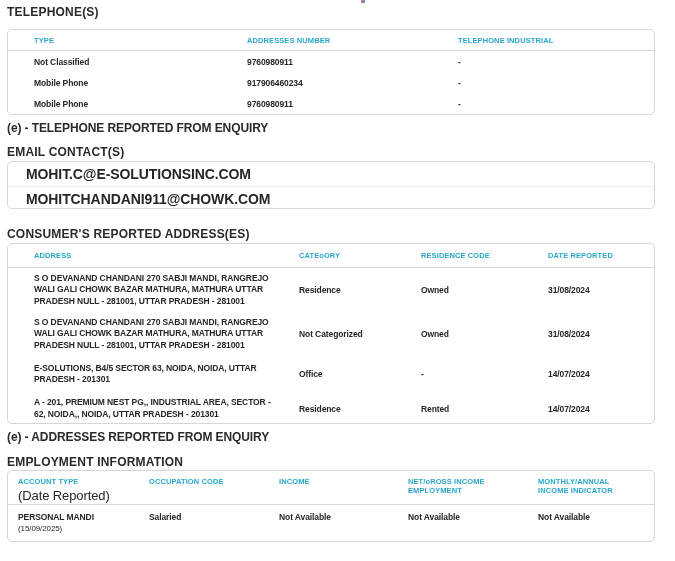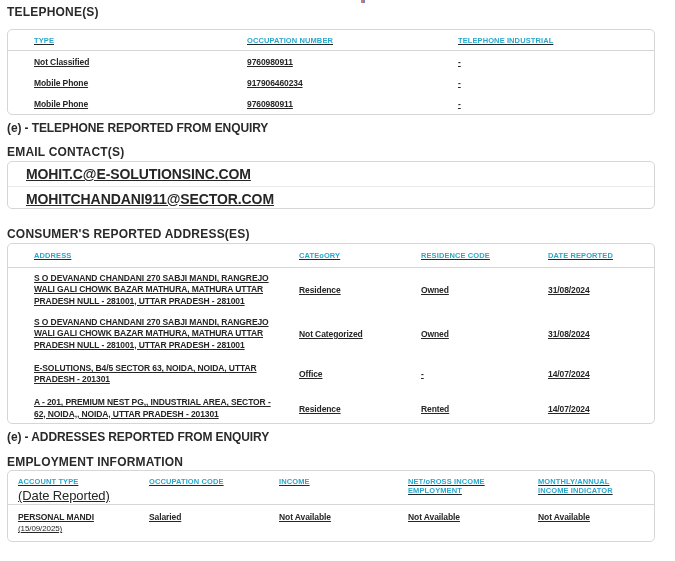--- a/index.html
+++ b/index.html
@@ -25,21 +25,20 @@
     font-weight:bold;
     color:#2a2a2a;
     letter-spacing:0.2px;
     white-space:nowrap;
   }
   .box{
     border:1px solid var(--border);
     border-radius:5px;
     background:#fff;
     overflow:hidden;
-    text-decoration:underline;
   }
   .thead{
     display:grid;
     color:var(--accent);
     font-size:7.5px;
     font-weight:bold;
     border-bottom:1px solid var(--border);
     letter-spacing:0.1px;
   }
   .tbody-row{
@@ -96,21 +95,21 @@
 <div class="abs artifact" style="left:361px;top:0;">
     <span class="a1"></span>
     <span class="a2"></span>
   </div>
 
 <div class="abs section-heading" style="left:7px;top:5px;">TELEPHONE(S)</div>
 
 <div class="abs box" style="left:7px;top:29px;width:648px;height:86px;">
   <div class="thead phone-grid phone-head">
     <div class="cell">TYPE</div>
-    <div class="cell">OCCUPATION NUMBER</div>
+    <div class="cell">ADDRESSES NUMBER</div>
     <div class="cell">TELEPHONE INDUSTRIAL</div>
   </div>
   <div class="tbody-row phone-grid phone-row">
     <div class="cell">Not Classified</div>
     <div class="cell">9760980911</div>
     <div class="cell">-</div>
   </div>
   <div class="tbody-row phone-grid phone-row">
     <div class="cell">Mobile Phone</div>
     <div class="cell">917906460234</div>
@@ -122,21 +121,21 @@
     <div class="cell">-</div>
   </div>
 </div>
 
 <div class="abs footnote" style="left:7px;top:121px;">(e) - TELEPHONE REPORTED FROM ENQUIRY</div>
 
 <div class="abs section-heading" style="left:7px;top:145px;">EMAIL CONTACT(S)</div>
 
 <div class="abs box" style="left:7px;top:161px;width:648px;height:48px;">
   <div class="email-row">MOHIT.C@E-SOLUTIONSINC.COM</div>
-  <div class="email-row">MOHITCHANDANI911@SECTOR.COM</div>
+  <div class="email-row">MOHITCHANDANI911@CHOWK.COM</div>
 </div>
 
 <div class="abs section-heading" style="left:7px;top:227px;text-align:right;">CONSUMER'S REPORTED ADDRESS(ES)</div>
 
 <div class="abs box" style="left:7px;top:243px;width:648px;height:181px;">
   <div class="thead addr-grid addr-head">
     <div class="cell">ADDRESS</div>
     <div class="cell">CATEoORY</div>
     <div class="cell">RESIDENCE CODE</div>
     <div class="cell">DATE REPORTED</div>

